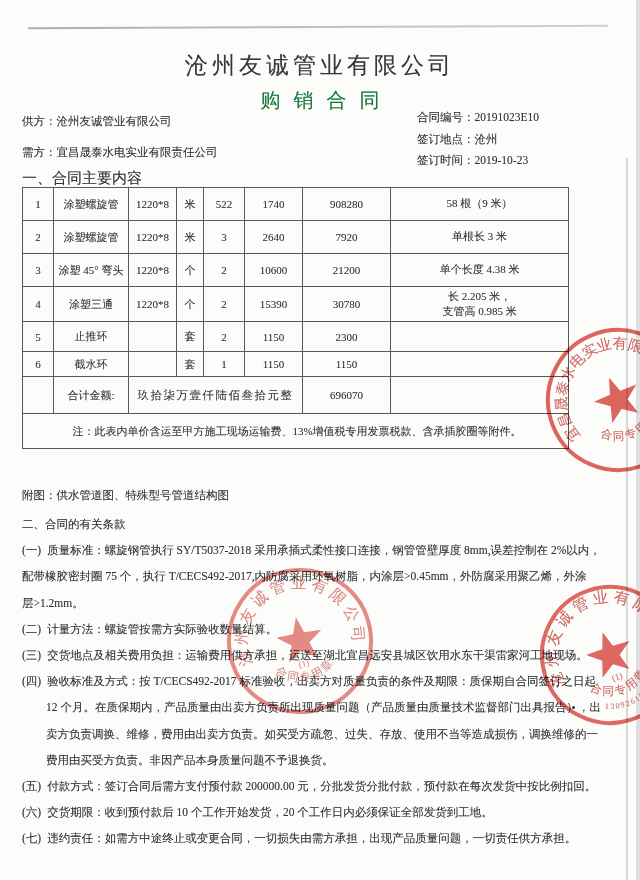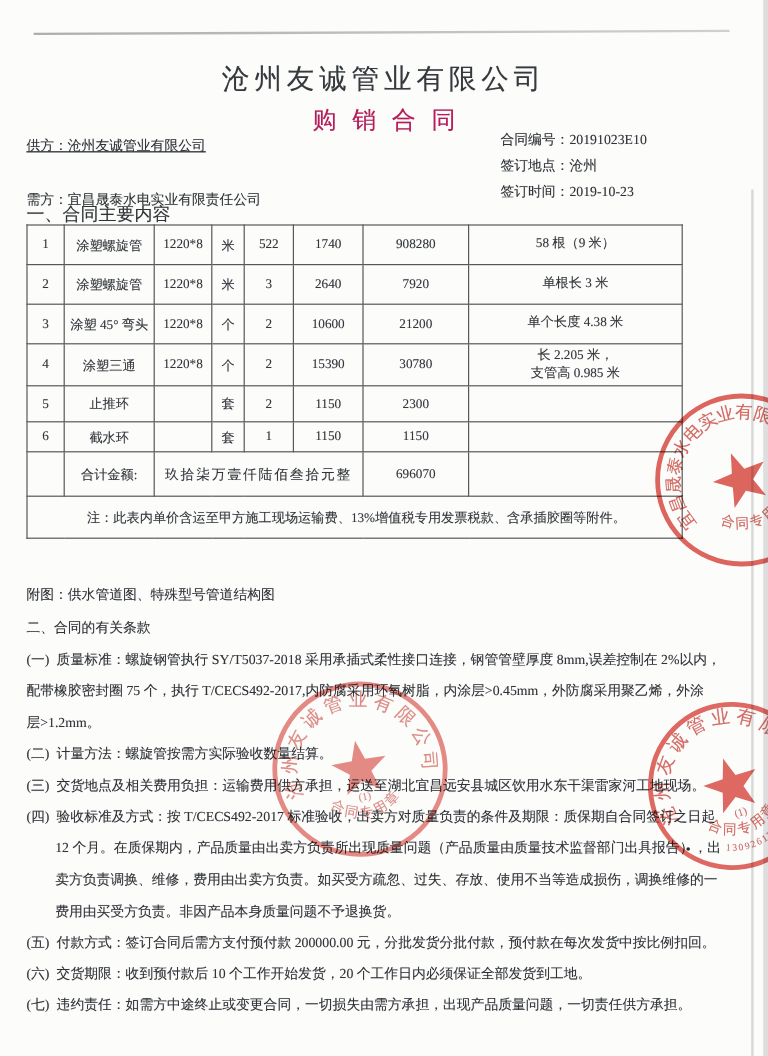--- a/index.html
+++ b/index.html
@@ -5,24 +5,24 @@
   html,body{margin:0;padding:0;background:#e8e8e8;}
   .page{
     position:relative;width:640px;height:880px;margin:0 auto;
     background:#fcfcfb;overflow:hidden;
     font-family:"Liberation Serif","DejaVu Serif",serif;
     color:#2f3338;
     text-shadow:0 0 0.6px rgba(70,70,70,0.38);
   }
   .abs{position:absolute;}
   .company-title{top:50px;left:0;width:100%;text-align:center;font-size:23px;letter-spacing:4px;color:#35393e;}
-  .doc-title{top:87px;left:0;width:100%;text-align:center;font-size:20px;letter-spacing:13px;text-indent:13px;color:#be185d;}
+  .doc-title{top:87px;left:0;width:100%;text-align:center;font-size:20px;letter-spacing:13px;text-indent:13px;color:#15803d;}
   .meta{font-size:11.5px;}
-  .meta-supplier{left:22px;top:114px;text-decoration:underline;}
-  .meta-buyer{left:22px;top:159px;}
+  .meta-supplier{left:22px;top:114px;}
+  .meta-buyer{left:22px;top:145px;}
   .sec1-heading{left:22px;top:169px;font-size:15px;}
   .meta-right{left:417px;top:107px;line-height:21.5px;font-size:11.5px;}
   .meta-right div{white-space:nowrap;}
 
   table.main-table{
     position:absolute;left:22px;top:187px;width:546px;
     border-collapse:collapse;table-layout:fixed;font-size:11px;color:#33373c;
   }
   .main-table th,.main-table td{
     border:1px solid #585858;text-align:center;vertical-align:middle;

